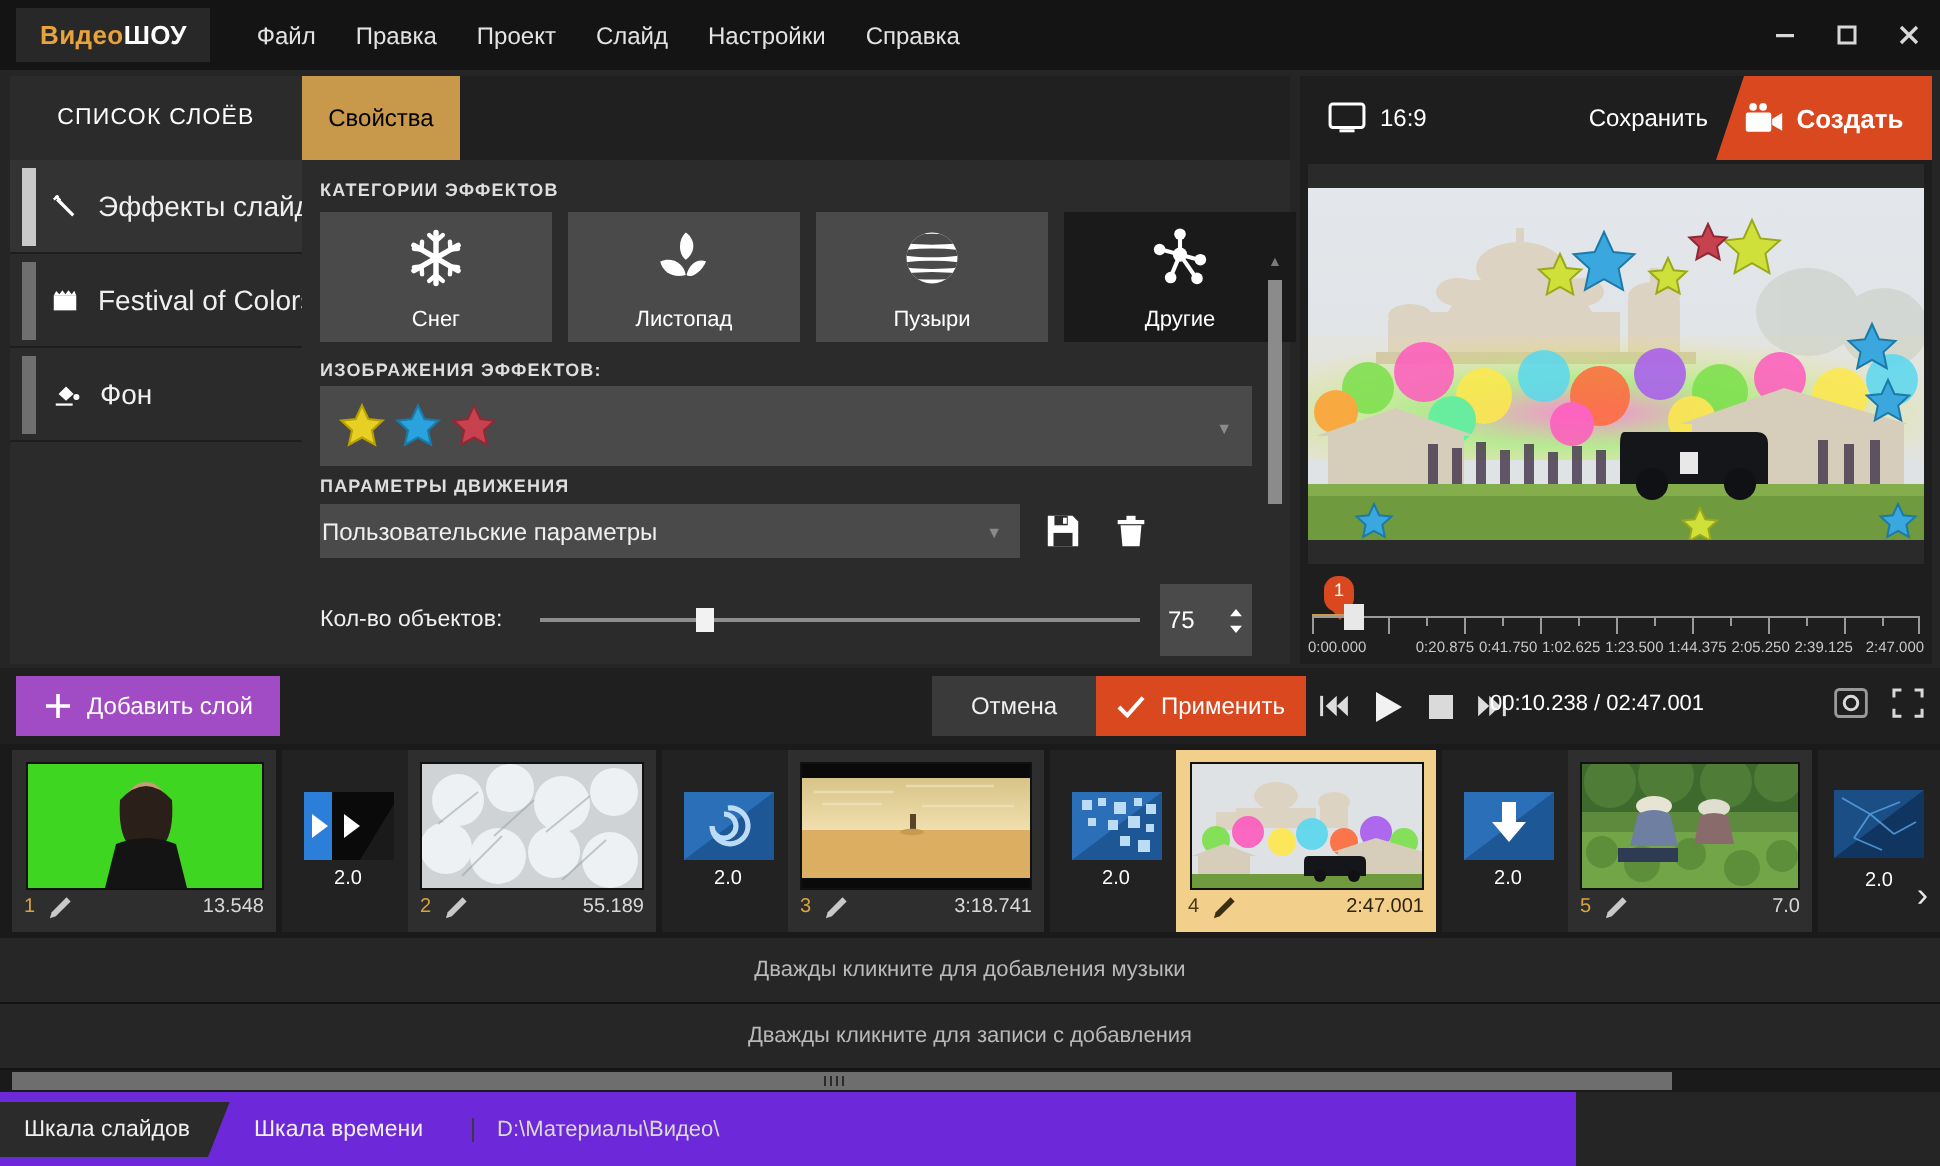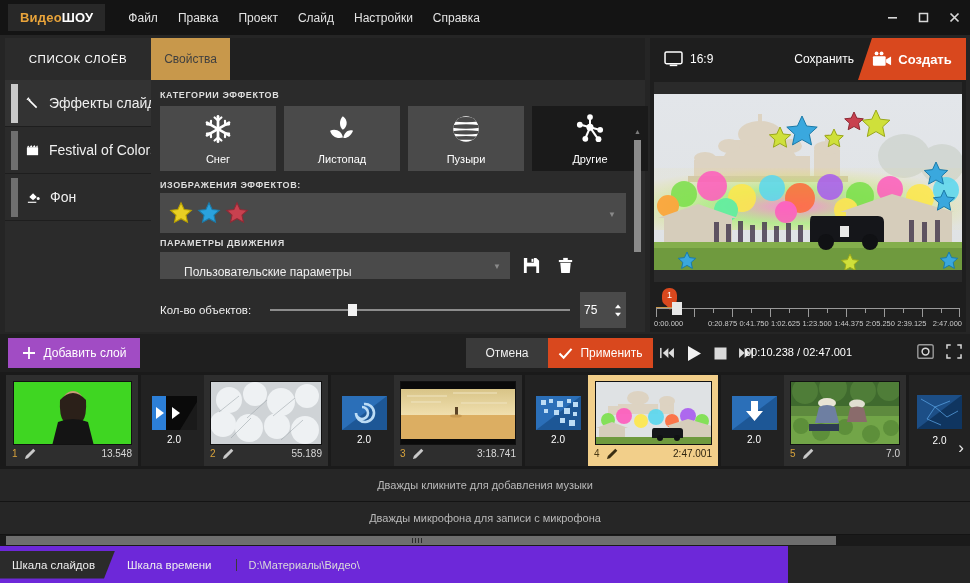--- a/index.html
+++ b/index.html
@@ -41,21 +41,21 @@
   }
   .tabrow { position: absolute; left: 0; top: 0; width: 640px; height: 42px; background: #202020; }
   .tab-layers {
     position: absolute; left: 0; top: 0; width: 146px; height: 42px;
     display: flex; align-items: center; justify-content: center;
     color: #ffffff; font-size: 11.5px; letter-spacing: .6px; background: #2b2b2b;
   }
   .tab-props {
     position: absolute; left: 146px; top: 0; width: 79px; height: 42px;
     background: #c8984b; display: flex; align-items: center; justify-content: center;
-    color: #404040; font-size: 12px;
+    color: #000000; font-size: 12px;
   }
   .tab-props:after {
     content: ""; position: absolute; left: 50%; bottom: -7px; transform: translateX(-50%);
     border-left: 8px solid transparent; border-right: 8px solid transparent;
     border-top: 7px solid #c8984b;
   }
   .tabfill { position: absolute; left: 225px; top: 0; width: 415px; height: 42px; background: #202020; }
 
   .layerlist {
     position: absolute; left: 0; top: 42px; width: 146px; height: 252px; background: #2b2b2b;
@@ -85,22 +85,22 @@
     align-items: center; justify-content: center; gap: 3px;
   }
   .cat-card.active { background: #1a1a1a; }
   .cat-card .cl { color: #ffffff; font-size: 11px; }
   .imgsel {
     height: 40px; background: #4a4a4a; display: flex; align-items: center;
     padding-left: 8px; gap: 2px; position: relative;
   }
   .imgsel .caret { position: absolute; right: 10px; top: 17px; color: #8a8a8a; font-size: 8px; }
   .paramsel {
-    height: 27px; background: #4a4a4a; display: flex; align-items: flex-end;
-    padding-left: 24px; color: #efefef; font-size: 12px; position: relative; width: 350px;
+    height: 27px; background: #4a4a4a; display: flex; align-items: center;
+    padding-left: 1px; color: #efefef; font-size: 12px; position: relative; width: 350px;
   }
   .paramsel .caret { position: absolute; right: 9px; top: 10px; color: #8a8a8a; font-size: 8px; }
   .iconbtn { width: 22px; height: 22px; display: flex; align-items: center; justify-content: center; }
   .sliderow { display: flex; align-items: center; }
   .slbl { color: #efefef; font-size: 11.5px; }
   .track { position: relative; height: 2px; background: #8d8d8d; flex: 1; }
   .thumb { position: absolute; top: -5px; width: 9px; height: 12px; background: #f2f2f2; }
   .spin {
     width: 46px; height: 20px; background: #4a4a4a; display: flex; align-items: center;
     justify-content: space-between; padding: 18px 4px; color: #fff; font-size: 12px;
@@ -868,21 +868,21 @@
       </div>
       <div class="tdur" style="margin-top:14px;">2.0</div>
       <div class="nextarrow">›</div>
     </div>
   </div>
 
   <div class="track-music">
     <span>Дважды кликните для добавления музыки</span>
   </div>
   <div class="track-mic">
-    <span>Дважды микрофона для записи с микрофона</span>
+    <span>Дважды кликните для записи с добавления</span>
   </div>
 
   <div class="hscroll">
     <div class="ht"></div>
     <div class="grip"></div>
   </div>
 
   <div class="statusbar">
     <div class="st-tab active">Шкала слайдов</div>
     <div class="st-tab">Шкала времени</div>

